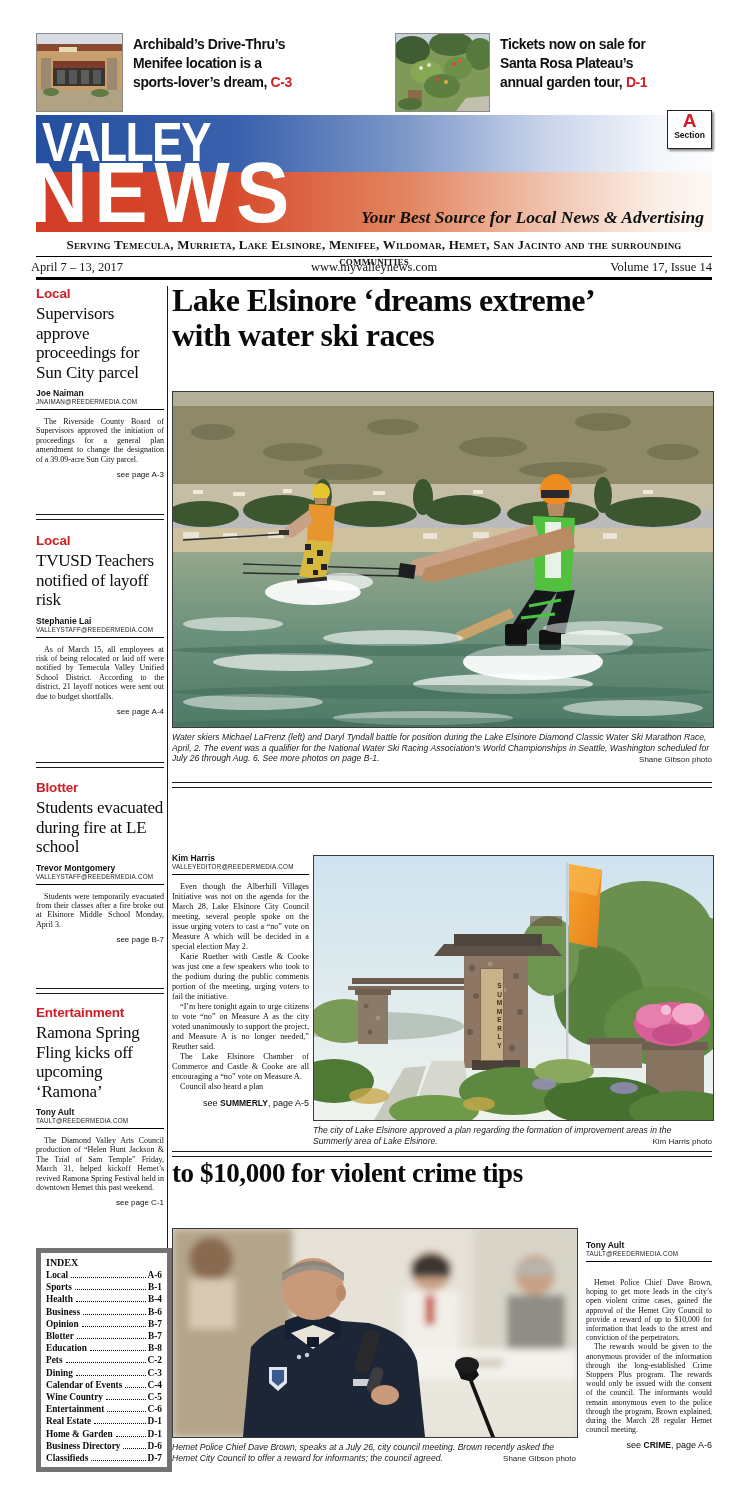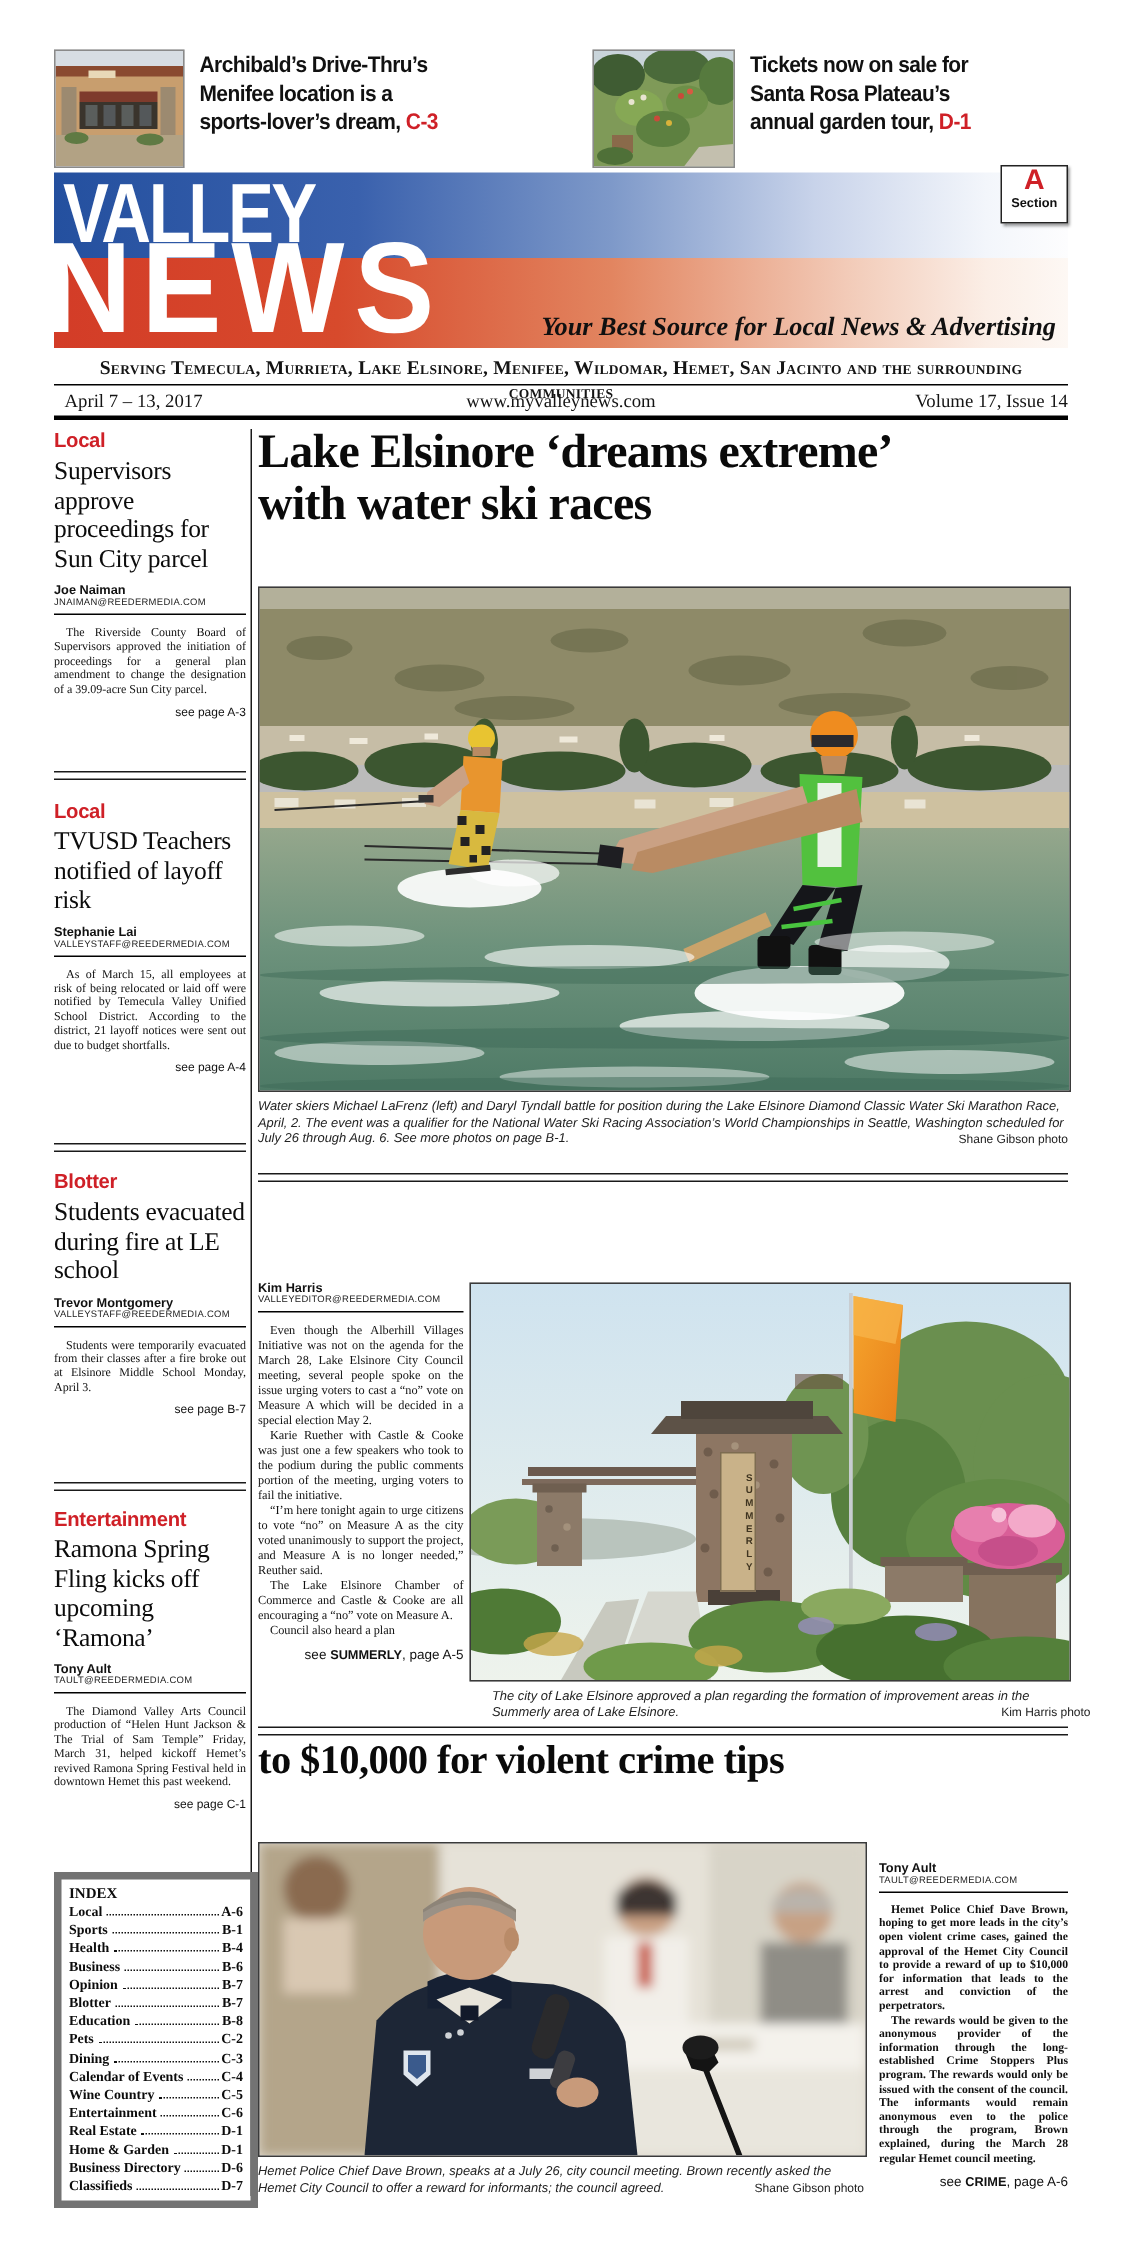--- a/index.html
+++ b/index.html
@@ -121,21 +121,21 @@
   <div class="abs band-red" style="left:36px;top:172px;width:676px;height:60px;"></div>
   <div class="abs mast-valley" style="left:42px;top:114px;">VALLEY</div>
   <div class="abs mast-news" style="left:30px;top:149px;">NEWS</div>
   <div class="abs section-badge" style="left:667px;top:110px;">
     <div class="letter">A</div>
     <div class="word">Section</div>
   </div>
   <div class="abs tagline" style="right:44px;top:207px;">Your Best Source for Local News &amp; Advertising</div>
   <div class="abs serving" style="left:36px;top:237px;width:676px;">Serving Temecula, Murrieta, Lake Elsinore, Menifee, Wildomar, Hemet, San Jacinto and the surrounding communities</div>
   <div class="abs rule-thin" style="left:36px;top:256px;width:676px;"></div>
-  <div class="abs dateline" style="left:43px;top:260px;">April 7 – 13, 2017</div>
+  <div class="abs dateline" style="left:31px;top:260px;">April 7 – 13, 2017</div>
   <div class="abs dateline" style="left:36px;top:260px;width:676px;text-align:center;">www.myvalleynews.com</div>
   <div class="abs dateline" style="right:36px;top:260px;">Volume 17, Issue 14</div>
   <div class="abs rule-thick" style="left:36px;top:277px;width:676px;"></div>
 
   <div class="abs vdivider" style="left:167px;top:286px;height:1178px;"></div>
 
   <div class="abs" style="left:36px;top:286px;width:128px;">
 
     <div class="abs" style="left:0;top:0;width:128px;">
       <div class="section-label">Local</div>
@@ -503,21 +503,21 @@
           <ellipse cx="310" cy="232" rx="14" ry="6"></ellipse>
         </g>
       <g fill="#c9a84a" opacity="0.8">
           <ellipse cx="55" cy="240" rx="20" ry="8"></ellipse>
           <ellipse cx="165" cy="248" rx="16" ry="7"></ellipse>
         </g>
     </svg>
     <div class="abs sign-vertical" style="left:166px;top:112px;width:22px;height:88px;">SUMMERLY</div>
   </div>
 
-  <div class="abs caption" style="left:313px;top:1125px;width:399px;height:24px;margin-left:15px;">
+  <div class="abs caption" style="left:313px;top:1125px;width:399px;height:24px;">
     <span>The city of Lake Elsinore approved a plan regarding the formation of improvement areas in the Summerly area of Lake Elsinore.</span>
     <span class="credit abs" style="right:0;bottom:1px;">Kim Harris photo</span>
   </div>
 
   <div class="abs double-rule" style="left:172px;top:1151px;width:540px;"></div>
 
   <div class="abs headline-lg" style="left:172px;top:1158px;width:545px;">
     <div>to $10,000 for violent crime tips</div>
   </div>
 
@@ -578,20 +578,20 @@
   <div class="abs caption" style="left:172px;top:1442px;width:404px;height:24px;">
     <span>Hemet Police Chief Dave Brown, speaks at a July 26, city council meeting. Brown recently asked the Hemet City Council to offer a reward for informants; the council agreed.</span>
     <span class="credit abs" style="right:0;bottom:1px;">Shane Gibson photo</span>
   </div>
 
   <div class="abs" style="left:586px;top:1240px;width:126px;">
     <div class="byline" style="margin-top:0;">
       <div class="by-name">Tony Ault</div>
       <div class="by-email">TAULT@REEDERMEDIA.COM</div>
     </div>
-    <div class="body-text" style="font-size:7.8px;line-height:9.2px;margin-top:6px;font-weight:bold;">
+    <div class="body-text" style="font-size:7.8px;line-height:9.2px;margin-top:16px;">
       <p>Hemet Police Chief Dave Brown, hoping to get more leads in the city’s open violent crime cases, gained the approval of the Hemet City Council to provide a reward of up to $10,000 for information that leads to the arrest and conviction of the perpetrators.</p>
       <p>The rewards would be given to the anonymous provider of the information through the long-established Crime Stoppers Plus program. The rewards would only be issued with the consent of the council. The informants would remain anonymous even to the police through the program, Brown explained, during the March 28 regular Hemet council meeting.</p>
     </div>
     <div class="jump" style="font-size:9px;"><span>see </span><b>CRIME</b><span>, page A-6</span></div>
   </div>
 
 </div>
 
 </body></html>

